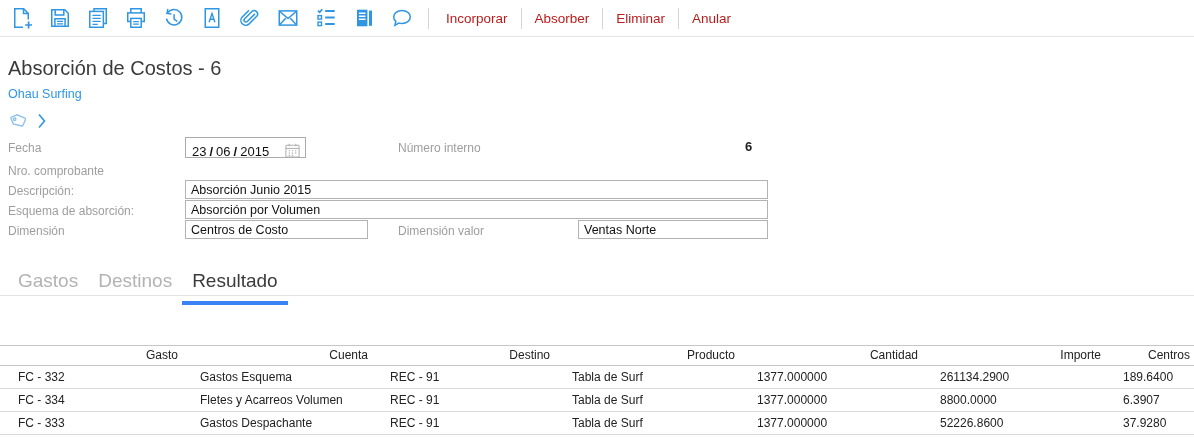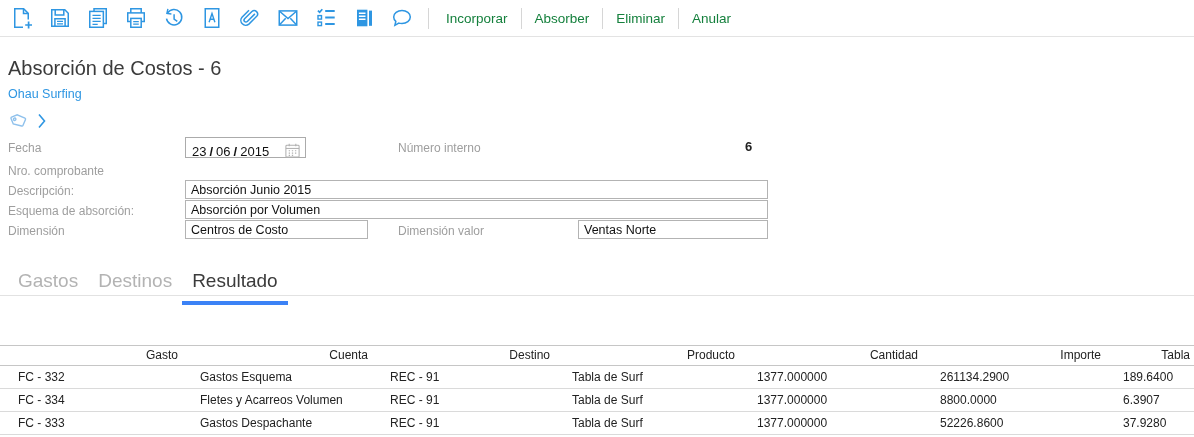--- a/index.html
+++ b/index.html
@@ -16,21 +16,21 @@
   }
   .tb-icon {
     width: 24px; height: 24px; border: none; background: transparent;
     padding: 0; margin-right: 14px; cursor: pointer;
     display: flex; align-items: center; justify-content: center; flex: 0 0 auto;
   }
   .tb-icon svg { display: block; }
   .tb-sep { width: 1px; height: 21px; background: #d6d6d6; flex: 0 0 auto; }
   .tb-actions { display: flex; align-items: center; height: 100%; margin-left: 4px; }
   .tb-btn {
-    border: none; background: transparent; color: #15803d;
+    border: none; background: transparent; color: #b91c1c;
     font-family: inherit; font-size: 13.5px; padding: 0 13px; cursor: pointer;
   }
 
   
   .page-title { position: absolute; left: 8px; top: 57px; font-size: 20px; font-weight: 400; color: #3b3b3b; }
   .company-link { position: absolute; left: 8px; top: 87px; font-size: 12.5px; color: #2e96e2; text-decoration: none; cursor: pointer; }
   .tag-row { position: absolute; left: 8px; top: 111px; display: flex; align-items: center; gap: 7px; }
   .tag-row span { display: flex; cursor: pointer; }
 
   
@@ -270,21 +270,21 @@
       <col>
   </colgroup>
   <thead>
     <tr>
         <th>Gasto</th>
         <th>Cuenta</th>
         <th>Destino</th>
         <th>Producto</th>
         <th>Cantidad</th>
         <th>Importe</th>
-        <th>Tabla</th>
+        <th>Centros</th>
       </tr>
   </thead>
   <tbody>
       <tr>
         <td>FC - 332</td>
         <td>Gastos Esquema</td>
         <td>REC - 91</td>
         <td>Tabla de Surf</td>
         <td>1377.000000</td>
         <td>261134.2900</td>

